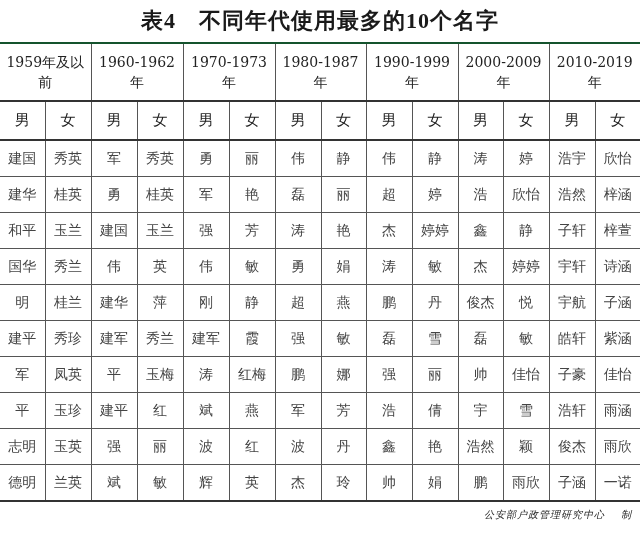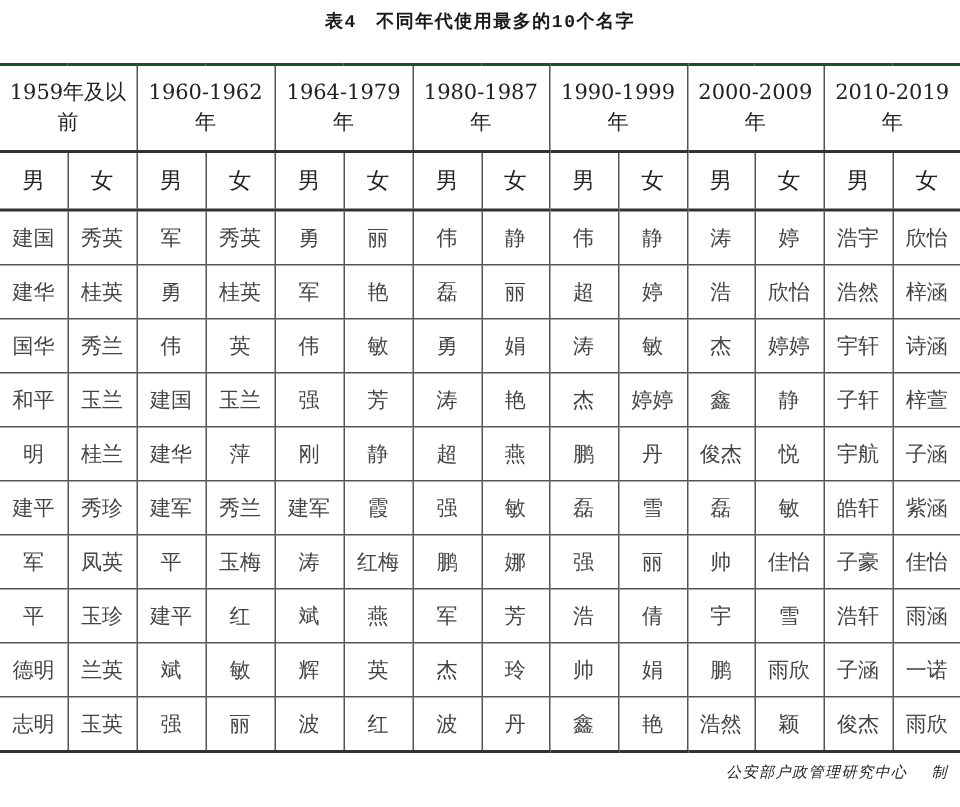--- a/index.html
+++ b/index.html
@@ -1,19 +1,19 @@
 <!DOCTYPE html>
 <html><head>
 <meta charset="utf-8">
 <style>
   html, body { margin:0; padding:0; background:#ffffff; }
   body { width:640px; height:538px; position:relative; overflow:hidden;
          font-family: "DejaVu Sans", sans-serif; color:#222; }
   .title { position:absolute; top:6px; left:0; width:640px; text-align:center;
-           font-family:Liberation Mono, monospace; font-size:12px; font-weight:bold; color:#1a1a1a; letter-spacing:1px; }
+           font-family:Liberation Serif, serif; font-size:22px; font-weight:bold; color:#1a1a1a; letter-spacing:1px; }
   table { position:absolute; top:42px; left:0; width:640px; border-collapse:collapse; table-layout:fixed; }
   td, th { border:1px solid #555; text-align:center; padding:0; font-weight:normal; }
   thead tr.decade th { height:56px; font-family:"DejaVu Serif", serif; font-size:14px; line-height:20px; color:#222; }
   thead tr.decade th { border-top:2px solid #14532d; border-bottom:2px solid #333; }
   thead tr.sex th { height:37px; font-size:15px; border-bottom:2px solid #333; color:#222; }
   tbody td { height:35px; font-size:14px; color:#444; }
   tbody tr:last-child td { border-bottom:2px solid #333; }
   td:first-child, th:first-child { border-left:none; }
   td:last-child, th:last-child { border-right:none; }
   .footer { position:absolute; top:508px; right:8px; font-family:"DejaVu Serif", serif;
@@ -46,21 +46,21 @@
     <tr class="decade" id="decade-row">
         <th colspan="2">
           <div>1959年及以</div>
           <div>前</div>
         </th>
         <th colspan="2">
           <div>1960-1962</div>
           <div>年</div>
         </th>
         <th colspan="2">
-          <div>1964-1979</div>
+          <div>1970-1973</div>
           <div>年</div>
         </th>
         <th colspan="2">
           <div>1980-1987</div>
           <div>年</div>
         </th>
         <th colspan="2">
           <div>1990-1999</div>
           <div>年</div>
         </th>
@@ -117,50 +117,50 @@
         <td>磊</td>
         <td>丽</td>
         <td>超</td>
         <td>婷</td>
         <td>浩</td>
         <td>欣怡</td>
         <td>浩然</td>
         <td>梓涵</td>
       </tr>
       <tr>
+        <td>和平</td>
+        <td>玉兰</td>
+        <td>建国</td>
+        <td>玉兰</td>
+        <td>强</td>
+        <td>芳</td>
+        <td>涛</td>
+        <td>艳</td>
+        <td>杰</td>
+        <td>婷婷</td>
+        <td>鑫</td>
+        <td>静</td>
+        <td>子轩</td>
+        <td>梓萱</td>
+      </tr>
+      <tr>
         <td>国华</td>
         <td>秀兰</td>
         <td>伟</td>
         <td>英</td>
         <td>伟</td>
         <td>敏</td>
         <td>勇</td>
         <td>娟</td>
         <td>涛</td>
         <td>敏</td>
         <td>杰</td>
         <td>婷婷</td>
         <td>宇轩</td>
         <td>诗涵</td>
-      </tr>
-      <tr>
-        <td>和平</td>
-        <td>玉兰</td>
-        <td>建国</td>
-        <td>玉兰</td>
-        <td>强</td>
-        <td>芳</td>
-        <td>涛</td>
-        <td>艳</td>
-        <td>杰</td>
-        <td>婷婷</td>
-        <td>鑫</td>
-        <td>静</td>
-        <td>子轩</td>
-        <td>梓萱</td>
       </tr>
       <tr>
         <td>明</td>
         <td>桂兰</td>
         <td>建华</td>
         <td>萍</td>
         <td>刚</td>
         <td>静</td>
         <td>超</td>
         <td>燕</td>
@@ -211,51 +211,51 @@
         <td>斌</td>
         <td>燕</td>
         <td>军</td>
         <td>芳</td>
         <td>浩</td>
         <td>倩</td>
         <td>宇</td>
         <td>雪</td>
         <td>浩轩</td>
         <td>雨涵</td>
+      </tr>
+      <tr>
+        <td>志明</td>
+        <td>玉英</td>
+        <td>强</td>
+        <td>丽</td>
+        <td>波</td>
+        <td>红</td>
+        <td>波</td>
+        <td>丹</td>
+        <td>鑫</td>
+        <td>艳</td>
+        <td>浩然</td>
+        <td>颖</td>
+        <td>俊杰</td>
+        <td>雨欣</td>
       </tr>
       <tr>
         <td>德明</td>
         <td>兰英</td>
         <td>斌</td>
         <td>敏</td>
         <td>辉</td>
         <td>英</td>
         <td>杰</td>
         <td>玲</td>
         <td>帅</td>
         <td>娟</td>
         <td>鹏</td>
         <td>雨欣</td>
         <td>子涵</td>
         <td>一诺</td>
       </tr>
-      <tr>
-        <td>志明</td>
-        <td>玉英</td>
-        <td>强</td>
-        <td>丽</td>
-        <td>波</td>
-        <td>红</td>
-        <td>波</td>
-        <td>丹</td>
-        <td>鑫</td>
-        <td>艳</td>
-        <td>浩然</td>
-        <td>颖</td>
-        <td>俊杰</td>
-        <td>雨欣</td>
-      </tr>
     </tbody>
 </table>
 
 <div class="footer">
   <span>公安部户政管理研究中心</span><span class="gap"></span><span>制</span>
 </div>
 
 </body></html>

